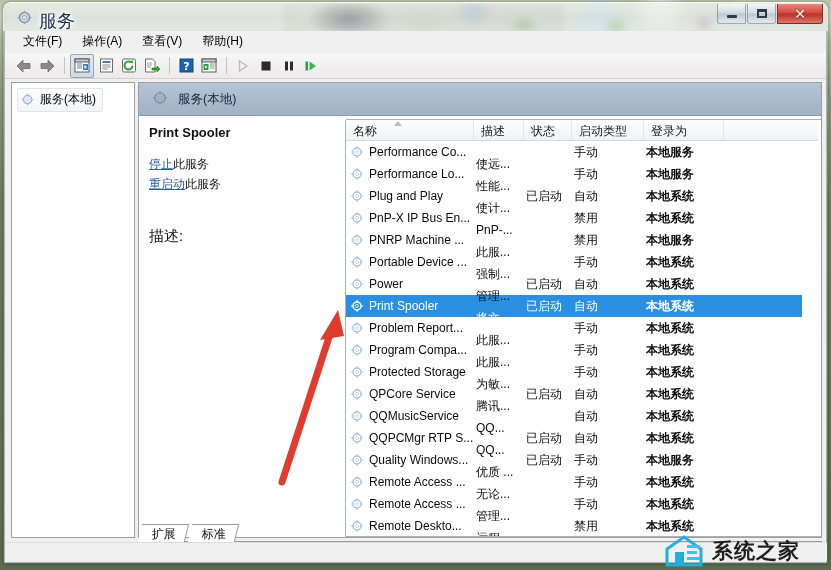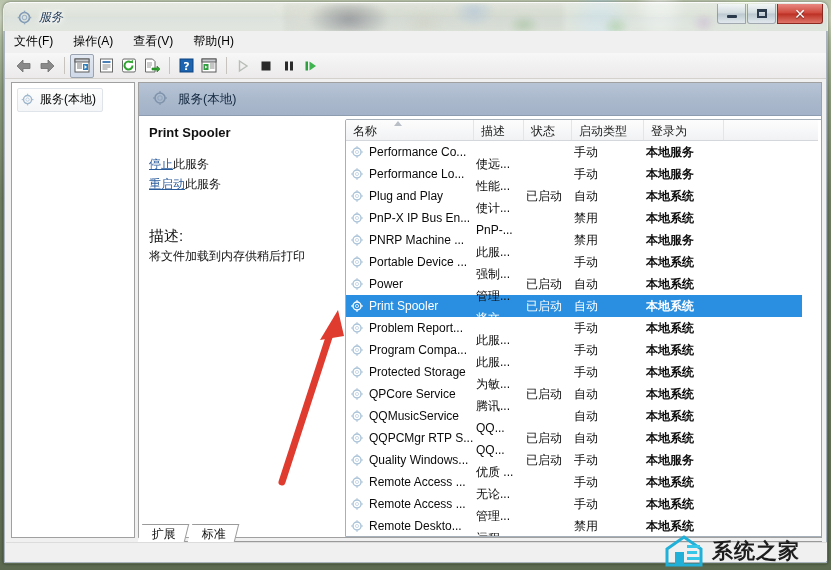--- a/index.html
+++ b/index.html
@@ -59,23 +59,22 @@
       radial-gradient(ellipse 18px 16px at 612px 24px, rgba(150,195,130,.45), rgba(150,195,130,0) 75%),
       radial-gradient(ellipse 16px 14px at 700px 20px, rgba(190,150,200,.35), rgba(190,150,200,0) 75%),
       linear-gradient(90deg, rgba(236,239,235,.35) 0 280px, rgba(210,212,205,.25) 280px 560px, rgba(232,238,232,.30) 560px 825px);
     filter: blur(2px);
   }
   .title-icon {
     position: absolute; left: 13px; top: 7px; width: 16px; height: 16px;
   }
   .title-text {
     position: absolute; left: 35px; top: 6px;
-    font-size: 12px; color: #16304e;
+    font-size: 18px; color: #16304e;
     text-shadow: 0 0 3px #fff, 0 0 5px #fff, 0 0 7px #fff;
-    font-style: italic;
   }
   .winbtns {
     position: absolute; right: 4px; top: 1px;
     display: flex; gap: 1px;
   }
   .wbtn {
     width: 29px; height: 20px;
     border: 1px solid rgba(120,130,140,.65);
     border-top: none;
     border-radius: 0 0 3px 3px;
@@ -101,20 +100,21 @@
     background: #f0f0f0;
     border-left: 1px solid #a9b3bd;
     border-right: 1px solid #a9b3bd;
     border-bottom: 1px solid #a9b3bd;
     box-sizing: border-box;
   }
   .menubar {
     position: absolute; left: 0; top: 0; width: 821px; height: 22px;
     background: #f0f0f0;
     display: flex; align-items: center;
+    padding-left: 9px;
     box-sizing: border-box;
   }
   .menu-item {
     font-size: 12px; color: #000;
     padding: 2px 9px 3px 9px;
     margin-right: 2px;
     cursor: default;
   }
   .toolbar {
     position: absolute; left: 0; top: 22px; width: 821px; height: 26px;
@@ -468,21 +468,20 @@
 
         <div class="details">
           <div class="det-title">Print Spooler</div>
           <div class="det-link-row">
             <span class="det-link">停止</span><span>此服务</span>
           </div>
           <div class="det-link-row">
             <span class="det-link">重启动</span><span>此服务</span>
           </div>
           <div class="det-desc-label">描述:</div>
-          <div class="det-desc-text">将文件加载到内存供稍后打印</div>
         </div>
 
         <div class="listpane">
           <div class="lp-headrow">
             <div class="lp-col" style="width:128px">
               <span>名称</span>
               <span class="sort-arrow"></span>
             </div>
             <div class="lp-col" style="width:50px">描述</div>
             <div class="lp-col" style="width:48px">状态</div>

